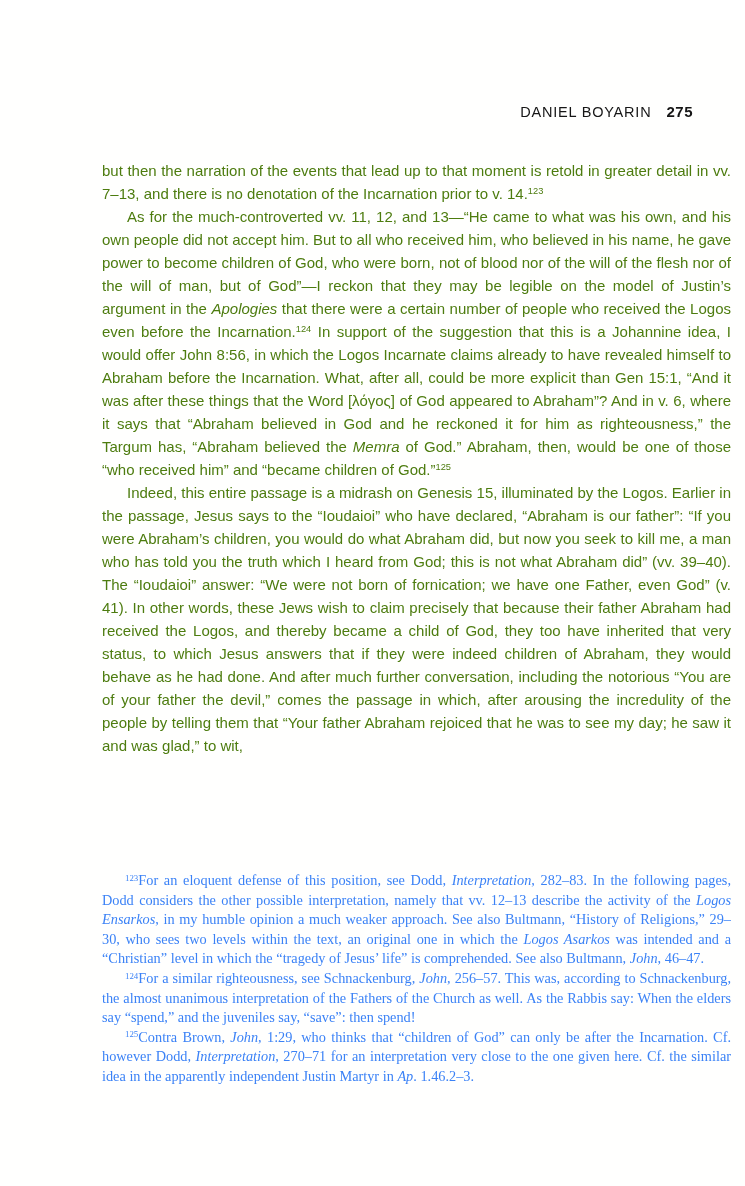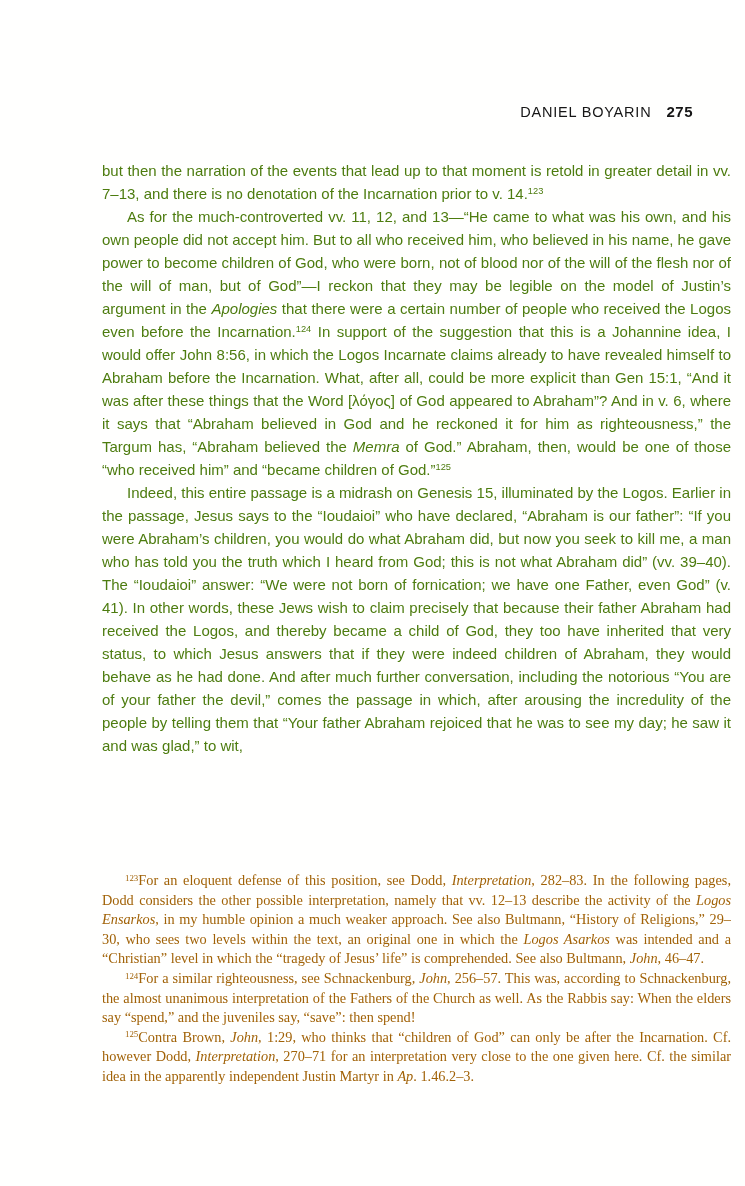--- a/index.html
+++ b/index.html
@@ -47,21 +47,21 @@
   .body-text p.indent { text-indent: 25px; }
   .footnotes {
     position: absolute;
     top: 851px;
     left: 102px;
     width: 629px;
     font-family: "Liberation Serif", serif;
     font-size: 14.3px;
     line-height: 19.6px;
     text-align: justify;
-    color: #a16207;
+    color: #3b82f6;
   }
   .footnotes p { margin: 0; text-indent: 23px; }
   sup {
     font-size: 0.62em;
     line-height: 0;
     vertical-align: baseline;
     position: relative;
     top: -0.5em;
   }
   .it { font-style: italic; }

